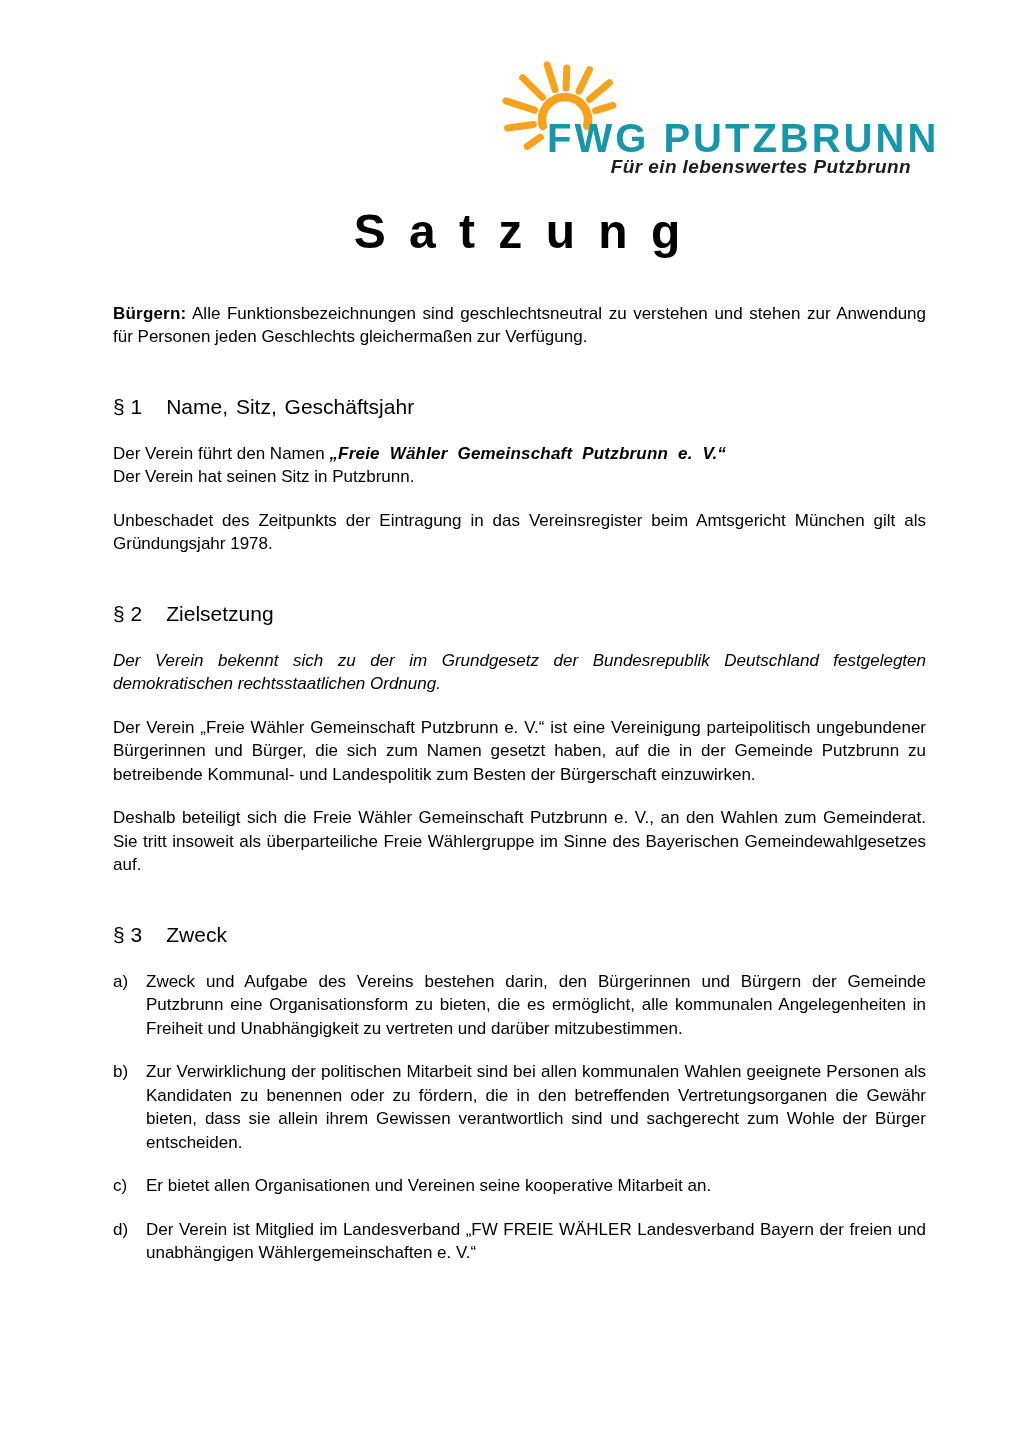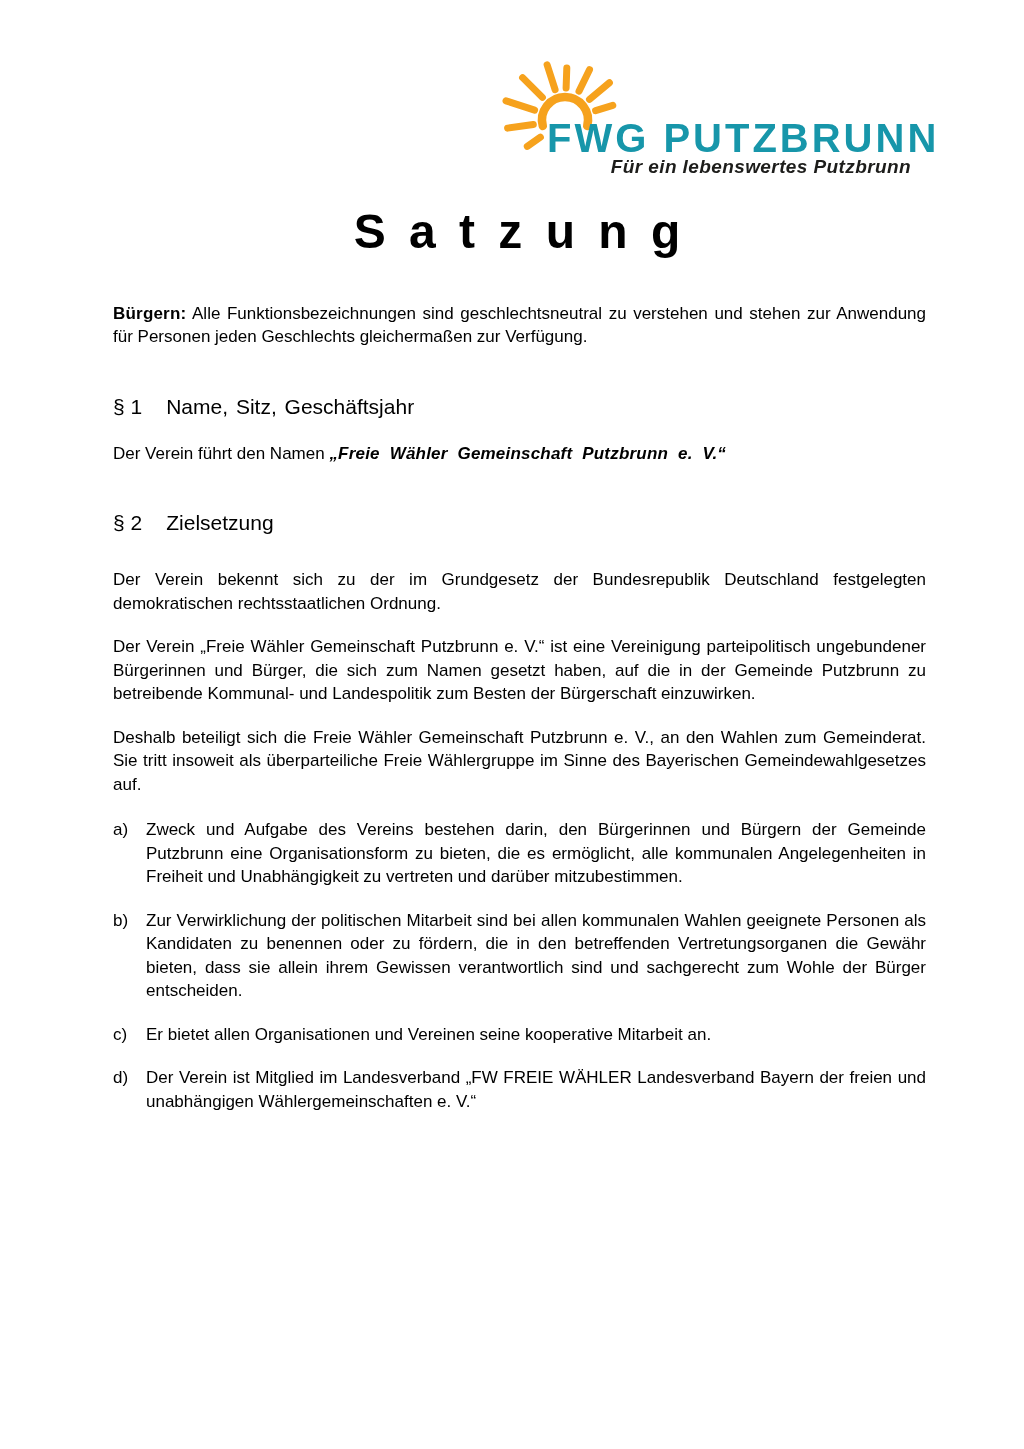--- a/index.html
+++ b/index.html
@@ -80,21 +80,21 @@
 
   h2.sec-heading {
     margin: 44px 0 0;
     font-size: 21px;
     line-height: 27px;
     font-weight: 400;
   }
   .sec-title { margin-left: 24px; word-spacing: 2px; }
 
   p.para { margin: 20px 0 0; text-align: justify; }
-  p.para.first { margin-top: 32px; }
+  p.para.first { margin-top: 22px; font-style: italic; }
   p.plainlines { margin: 22px 0 0; }
   .line { display: block; }
   .verein-name {
     font-weight: 700;
     font-style: italic;
     word-spacing: 5px;
     letter-spacing: 0.2px;
   }
 
   .list-item { display: flex; margin: 20px 0 0; }
@@ -129,29 +129,32 @@
   <div class="content">
 
     <h1 class="doc-title">S a t z u n g</h1>
 
     <p class="preamble"><b>Bürgern:</b> <span>Alle Funktionsbezeichnungen sind geschlechtsneutral zu verstehen und stehen zur Anwendung für Personen jeden Geschlechts gleichermaßen zur Verfügung.</span></p>
 
     <h2 class="sec-heading"><span class="sec-num">§ 1</span><span class="sec-title">Name, Sitz, Geschäftsjahr</span></h2>
 
     <p class="plainlines">
         <span class="line"><span>Der Verein führt den Namen </span><span class="verein-name">„Freie Wähler Gemeinschaft Putzbrunn e. V.“</span></span>
+        <span class="line">Der Verein hat seinen Sitz in Putzbrunn.</span>
       </p>
 
+    <p class="para">Unbeschadet des Zeitpunkts der Eintragung in das Vereinsregister beim Amtsgericht München gilt als Gründungsjahr 1978.</p>
 
     <h2 class="sec-heading"><span class="sec-num">§ 2</span><span class="sec-title">Zielsetzung</span></h2>
 
     <p class="para first">Der Verein bekennt sich zu der im Grundgesetz der Bundesrepublik Deutschland festgelegten demokratischen rechtsstaatlichen Ordnung.</p>
     <p class="para">Der Verein „Freie Wähler Gemeinschaft Putzbrunn e. V.“ ist eine Vereinigung parteipolitisch ungebundener Bürgerinnen und Bürger, die sich zum Namen gesetzt haben, auf die in der Gemeinde Putzbrunn zu betreibende Kommunal- und Landespolitik zum Besten der Bürgerschaft einzuwirken.</p>
     <p class="para">Deshalb beteiligt sich die Freie Wähler Gemeinschaft Putzbrunn e. V., an den Wahlen zum Gemeinderat. Sie tritt insoweit als überparteiliche Freie Wählergruppe im Sinne des Bayerischen Gemeindewahlgesetzes auf.</p>
 
+    <h2 class="sec-heading"><span class="sec-num">§ 3</span><span class="sec-title">Zweck</span></h2>
 
     <div class="list-item first">
       <span class="marker">a)</span>
       <span class="item-text">Zweck und Aufgabe des Vereins bestehen darin, den Bürgerinnen und Bürgern der Gemeinde Putzbrunn eine Organisationsform zu bieten, die es ermöglicht, alle kommunalen Angelegenheiten in Freiheit und Unabhängigkeit zu vertreten und darüber mitzubestimmen.</span>
     </div>
     <div class="list-item">
       <span class="marker">b)</span>
       <span class="item-text">Zur Verwirklichung der politischen Mitarbeit sind bei allen kommunalen Wahlen geeignete Personen als Kandidaten zu benennen oder zu fördern, die in den betreffenden Vertretungsorganen die Gewähr bieten, dass sie allein ihrem Gewissen verantwortlich sind und sachgerecht zum Wohle der Bürger entscheiden.</span>
     </div>
     <div class="list-item">

